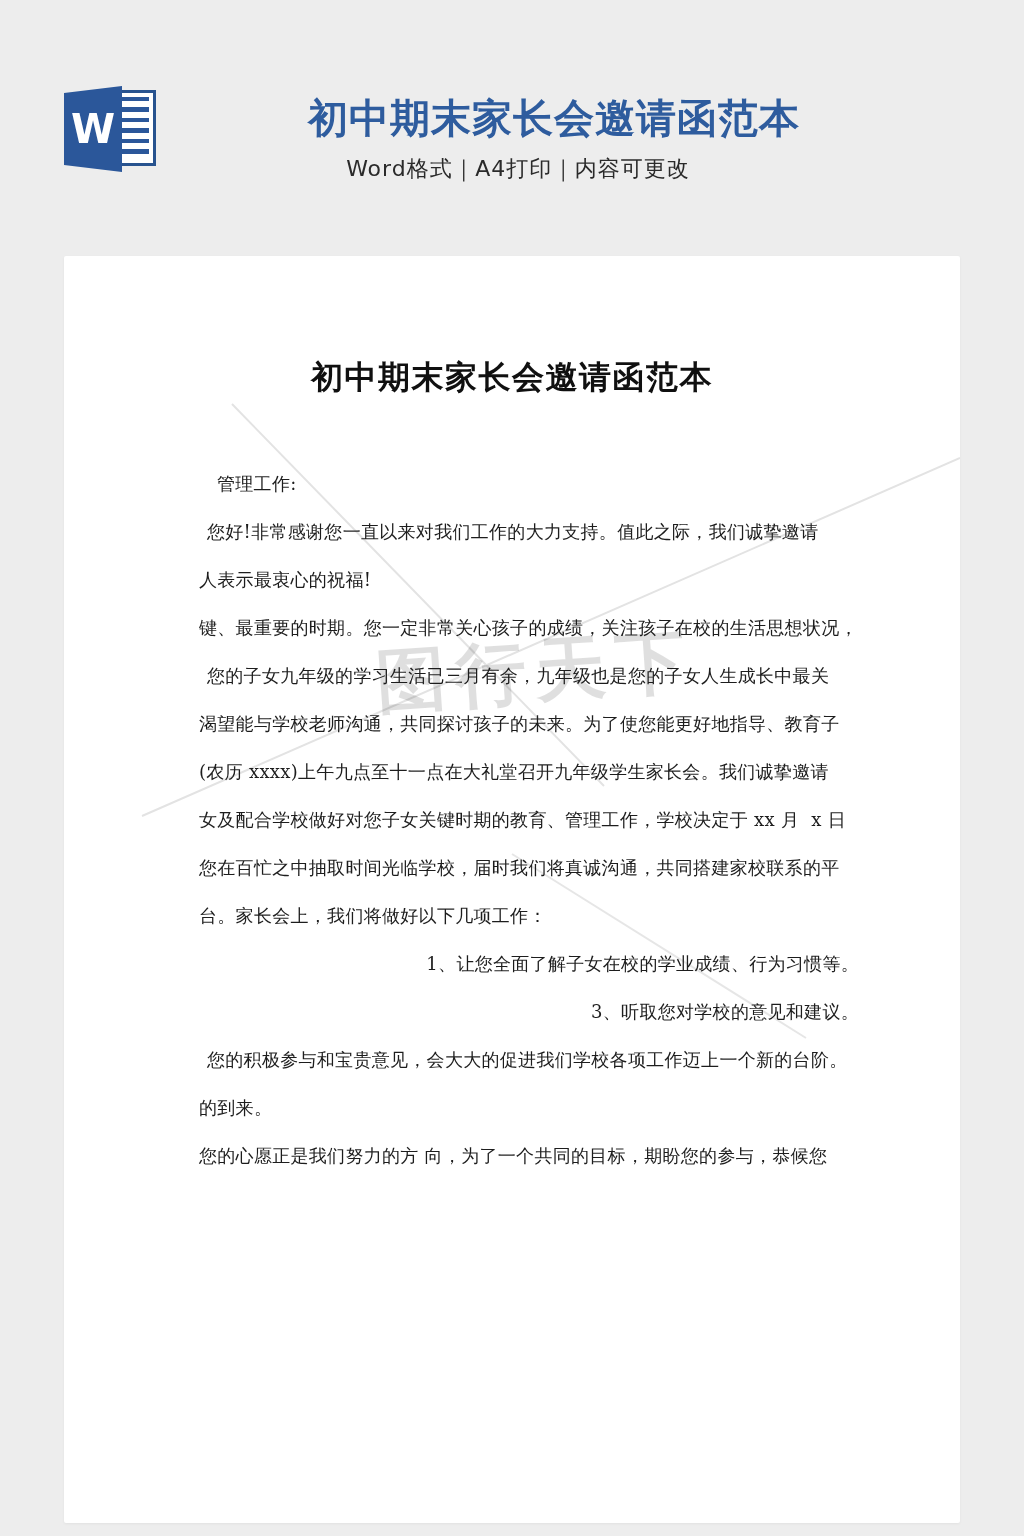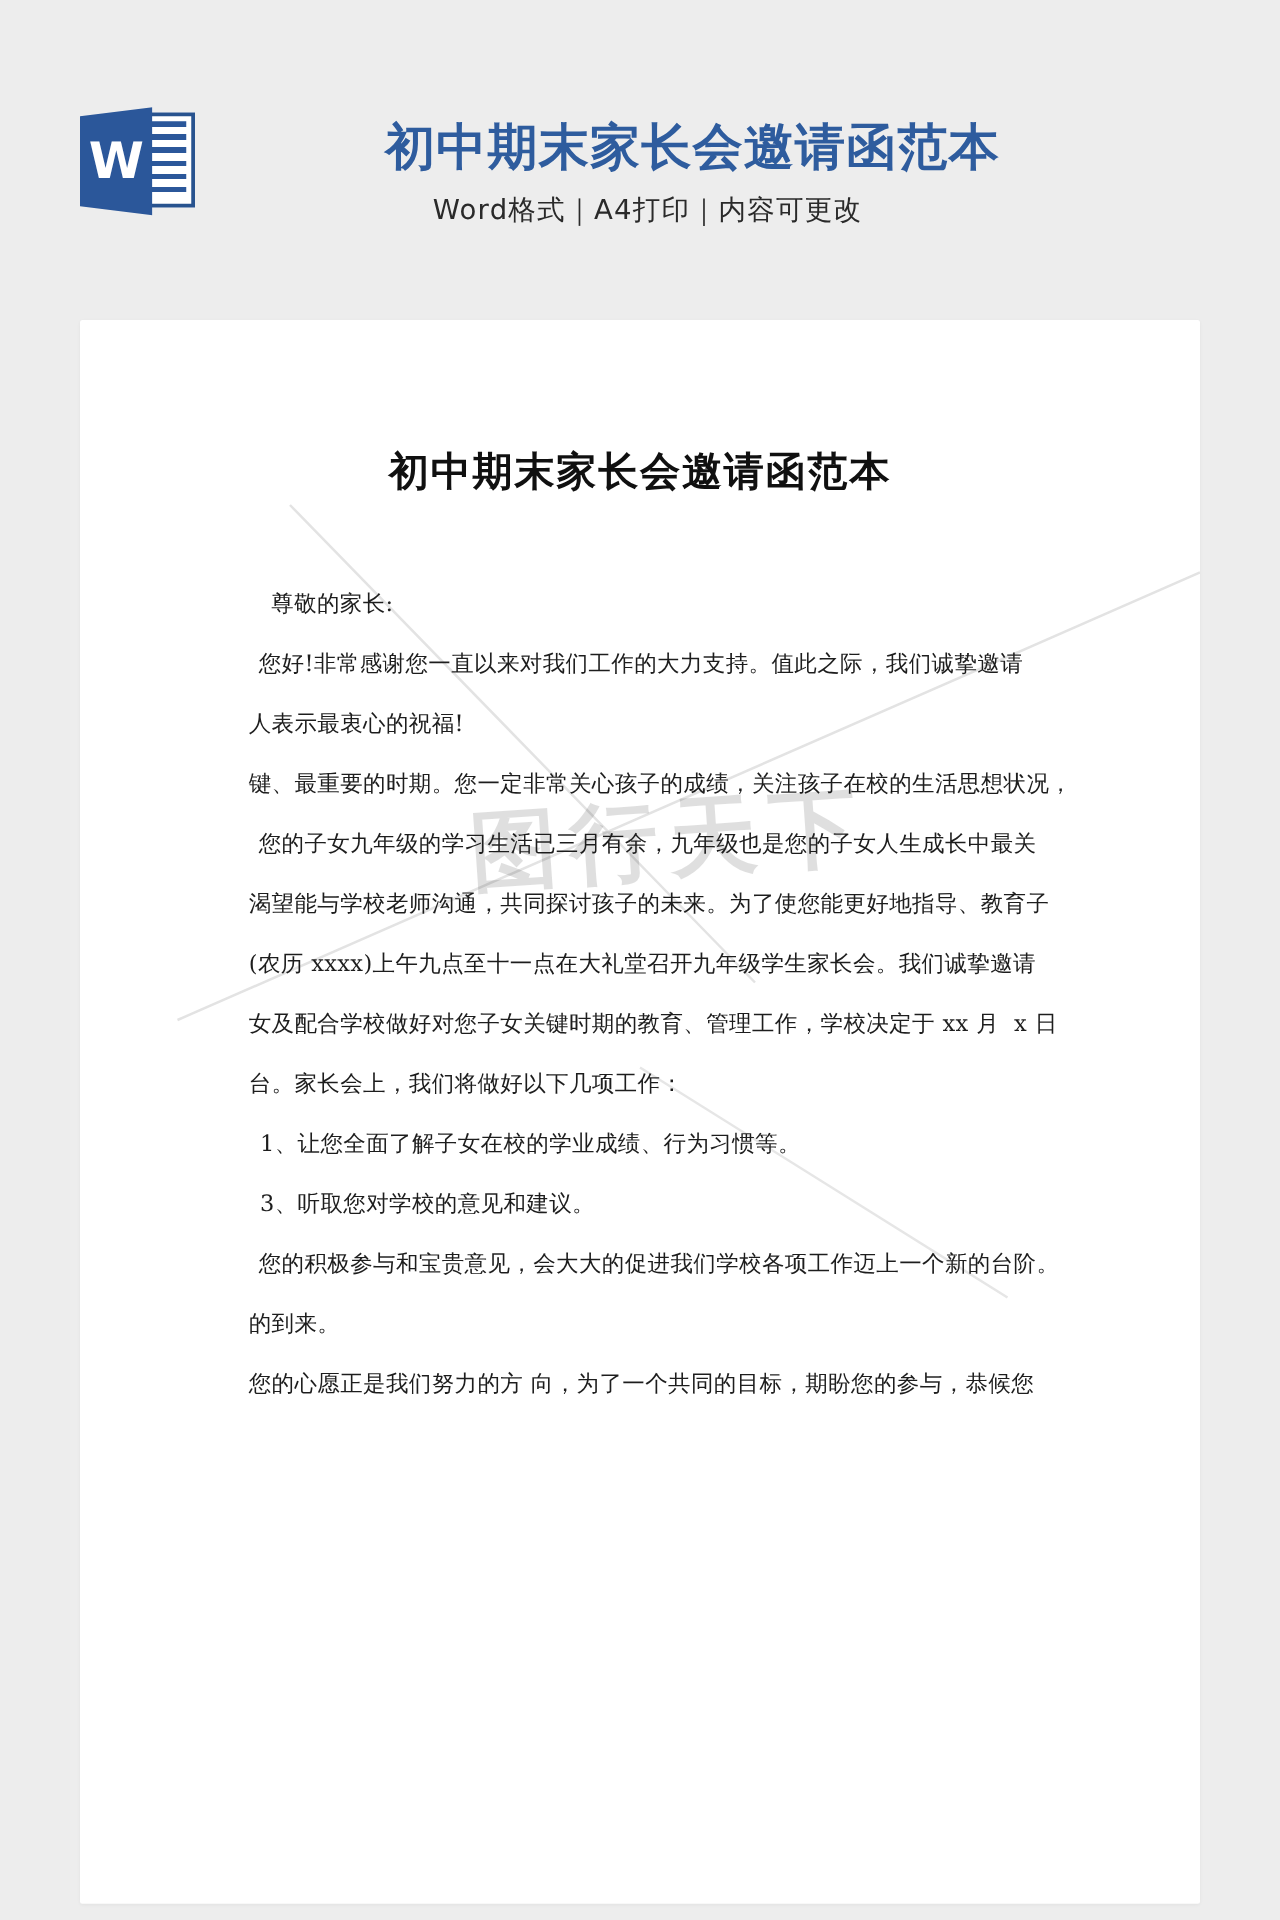--- a/index.html
+++ b/index.html
@@ -52,21 +52,21 @@
     font-size:32px;font-weight:bold;color:#101010;letter-spacing:1.5px;line-height:1.2;
   }
   .doc-body{position:absolute;left:135px;top:204px;width:660px;}
   .docline{
     height:48px;line-height:48px;white-space:pre;
     font-family:"DejaVu Serif","Liberation Serif",serif;
     font-size:18px;color:#1d1d1d;letter-spacing:0.3px;
   }
   .ind-a{padding-left:18px;}
   .ind-b{padding-left:8px;}
-  .ind-c{padding-left:9px;}
+  .ind-c{padding-left:9px;text-align:right;}
 </style>
 </head>
 <body>
 
 <div class="header">
   <div class="word-icon">
     <div class="icon-page"></div>
     <div class="icon-flap">W</div>
   </div>
   <div class="header-title">初中期末家长会邀请函范本</div>
@@ -78,28 +78,29 @@
   <svg class="wm-svg" viewBox="0 0 896 1267" xmlns="http://www.w3.org/2000/svg">
     <line x1="168" y1="148" x2="540" y2="530" stroke="#e3e3e3" stroke-width="2"></line>
     <line x1="78" y1="560" x2="896" y2="202" stroke="#e3e3e3" stroke-width="2"></line>
     <line x1="448" y1="598" x2="742" y2="782" stroke="#e6e6e6" stroke-width="2"></line>
     <text x="312" y="440" font-size="70" font-weight="bold" font-family="DejaVu Serif, Liberation Serif, serif" fill="#000000" opacity="0.12" letter-spacing="10" transform="rotate(-4 460 420)">图行天下</text>
   </svg>
 
   <div class="doc-title">初中期末家长会邀请函范本</div>
 
   <div class="doc-body">
-    <div class="docline ind-a">尊敬的家长:</div>
+    <div class="docline ind-a">管理工作:</div>
     <div class="docline ind-b">您好!非常感谢您一直以来对我们工作的大力支持。值此之际，我们诚挚邀请</div>
     <div class="docline">人表示最衷心的祝福!</div>
     <div class="docline">键、最重要的时期。您一定非常关心孩子的成绩，关注孩子在校的生活思想状况，</div>
     <div class="docline ind-b">您的子女九年级的学习生活已三月有余，九年级也是您的子女人生成长中最关</div>
     <div class="docline">渴望能与学校老师沟通，共同探讨孩子的未来。为了使您能更好地指导、教育子</div>
     <div class="docline">(农历 xxxx)上午九点至十一点在大礼堂召开九年级学生家长会。我们诚挚邀请</div>
     <div class="docline">女及配合学校做好对您子女关键时期的教育、管理工作，学校决定于 xx 月  x 日</div>
+    <div class="docline">您在百忙之中抽取时间光临学校，届时我们将真诚沟通，共同搭建家校联系的平</div>
     <div class="docline">台。家长会上，我们将做好以下几项工作：</div>
     <div class="docline ind-c">1、让您全面了解子女在校的学业成绩、行为习惯等。</div>
     <div class="docline ind-c">3、听取您对学校的意见和建议。</div>
     <div class="docline ind-b">您的积极参与和宝贵意见，会大大的促进我们学校各项工作迈上一个新的台阶。</div>
     <div class="docline">的到来。</div>
     <div class="docline">您的心愿正是我们努力的方 向，为了一个共同的目标，期盼您的参与，恭候您</div>
   </div>
 </div>
 
 </body></html>

